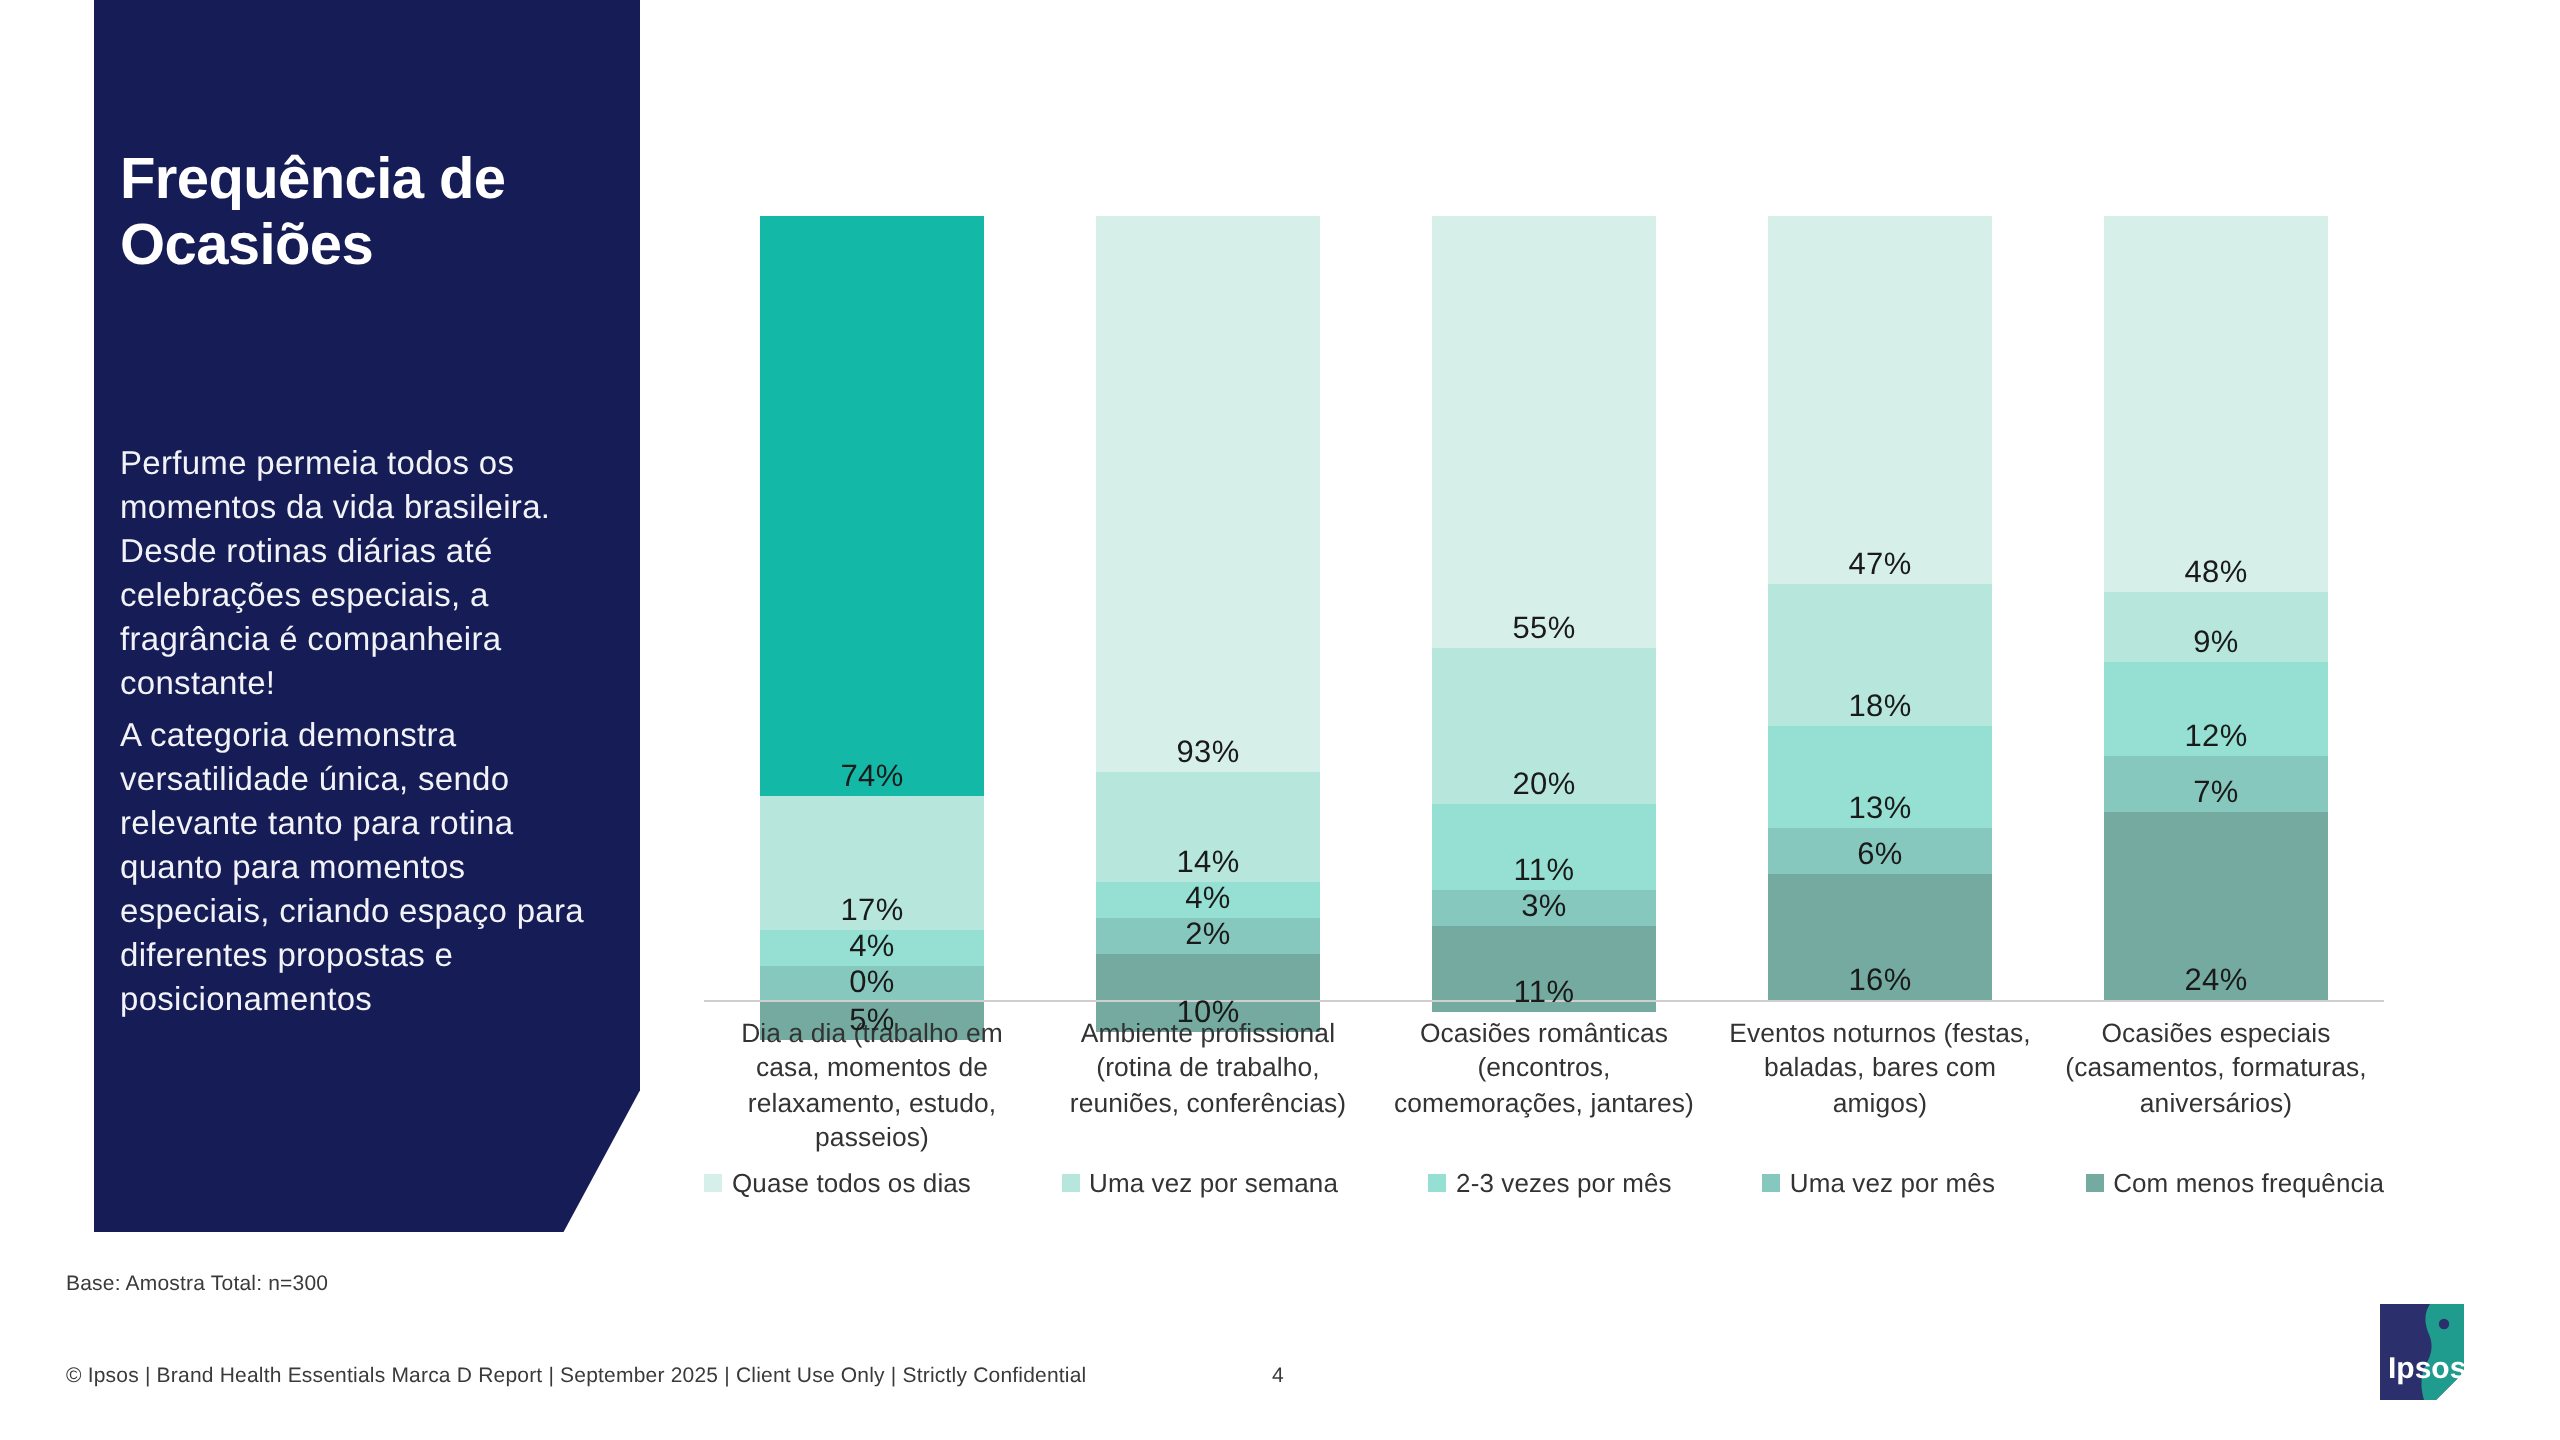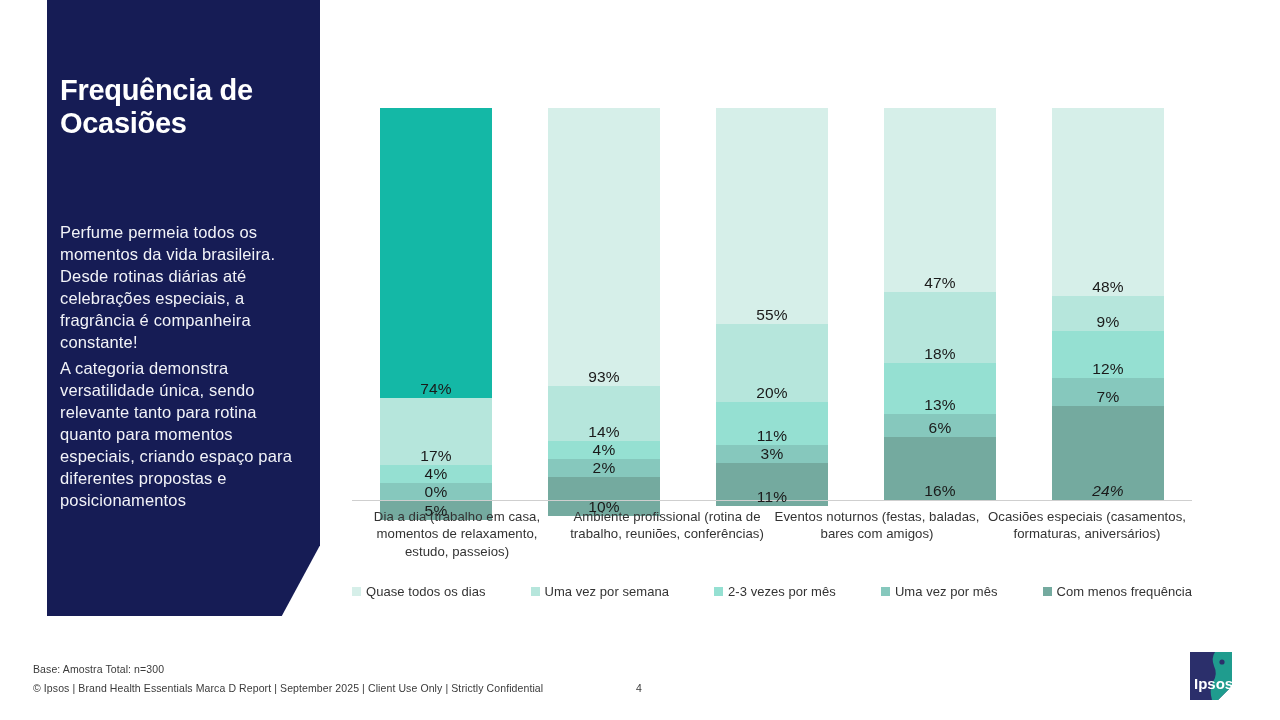--- a/index.html
+++ b/index.html
@@ -153,21 +153,21 @@
     font-size: 13px;
     color: #333333;
     white-space: nowrap;
     letter-spacing: 0.05px;
   }
 
   
   #footer-base {
     position: absolute;
     left: 33px;
-    top: 663px;
+    top: 636px;
     font-size: 10.5px;
     color: #3a3a3a;
     letter-spacing: 0.1px;
   }
   #footer-copy {
     position: absolute;
     left: 33px;
     top: 682px;
     font-size: 10.5px;
     color: #3a3a3a;
@@ -284,32 +284,33 @@
           </div>
           <div class="seg" style="background: rgb(182, 230, 220); flex: 0 0 9%;">
             <span class="seg-label">9%</span>
           </div>
           <div class="seg" style="background: rgb(149, 224, 210); flex: 0 0 12%;">
             <span class="seg-label">12%</span>
           </div>
           <div class="seg" style="background: rgb(134, 200, 189); flex: 0 0 7%;">
             <span class="seg-label">7%</span>
           </div>
-          <div class="seg" style="background: rgb(116, 170, 159); flex: 0 0 24%; font-style: italic;">
+          <div class="seg" style="background: rgb(116, 170, 159); flex: 0 0 24%;">
             <span class="seg-label">24%</span>
           </div>
         </div>
       </div>
     </div>
   <div id="axis-line"></div>
 </div>
 
 <div id="cats">
     <div class="cat">Dia a dia (trabalho em casa, momentos de relaxamento, estudo, passeios)</div>
     <div class="cat">Ambiente profissional (rotina de trabalho, reuniões, conferências)</div>
+    <div class="cat">Ocasiões românticas (encontros, comemorações, jantares)</div>
     <div class="cat">Eventos noturnos (festas, baladas, bares com amigos)</div>
     <div class="cat">Ocasiões especiais (casamentos, formaturas, aniversários)</div>
   </div>
 
 <div id="legend">
     <div class="legend-item">
       <span class="legend-swatch" style="background: rgb(214, 239, 233);"></span>
       <span class="legend-text">Quase todos os dias</span>
     </div>
     <div class="legend-item">

